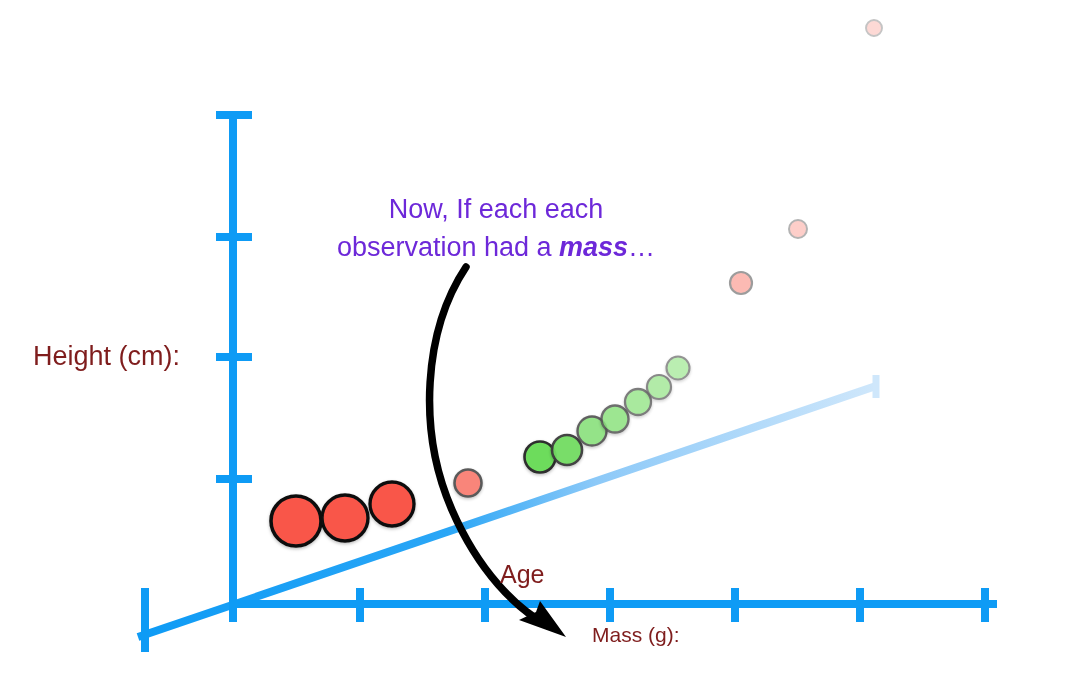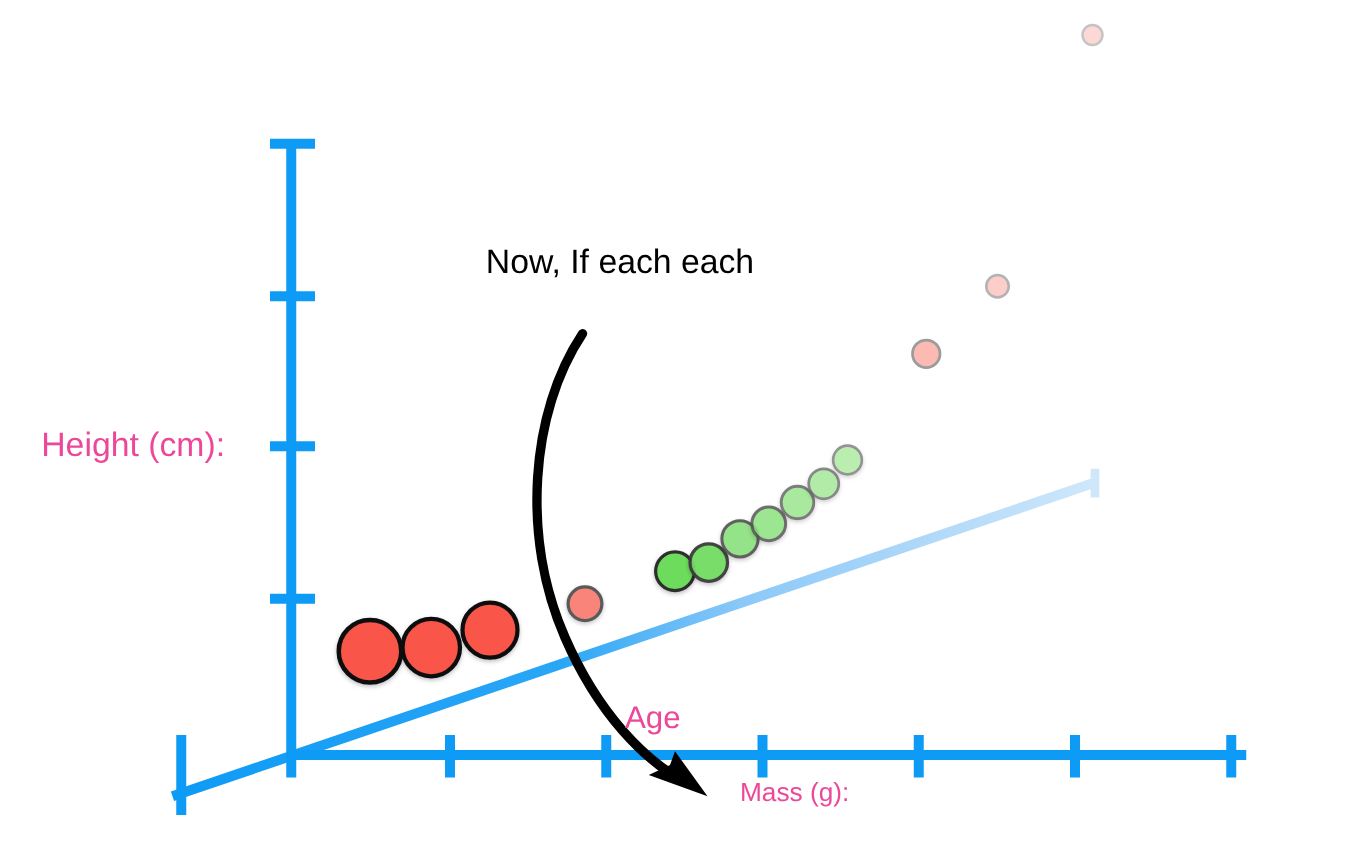--- a/index.html
+++ b/index.html
@@ -22,21 +22,21 @@
     height: 676px;
   }
   #plot {
     position: absolute;
     left: 0; top: 0;
     width: 1077px;
     height: 676px;
   }
   .lbl {
     position: absolute;
-    color: #ec4899;
+    color: #7f1d1d;
     white-space: nowrap;
     line-height: 1;
   }
   #y-axis-label {
     left: 33px;
     top: 343px;
     font-size: 27px;
   }
   #x-axis-label {
     left: 592px;
@@ -50,21 +50,21 @@
     margin-top: 48px;
   }
   #annotation {
     position: absolute;
     left: 296px;
     top: 190px;
     width: 400px;
     text-align: center;
     font-size: 27px;
     line-height: 1.42;
-    color: #000000;
+    color: #6d28d9;
   }
   #annotation .em {
     font-weight: bold;
     font-style: italic;
   }
 </style>
 </head>
 <body>
 
 <div id="stage">
@@ -136,15 +136,16 @@
   </svg>
 
   <div class="lbl" id="y-axis-label">Height (cm):</div>
 
   <div class="lbl" id="x-axis-label">Mass (g):</div>
 
   <div class="lbl" id="line-label">Age</div>
 
   <div id="annotation">
     <div>Now, If each each</div>
+    <div><span>observation had a </span><span class="em">mass</span><span>…</span></div>
   </div>
 
 </div>
 
 </body></html>

